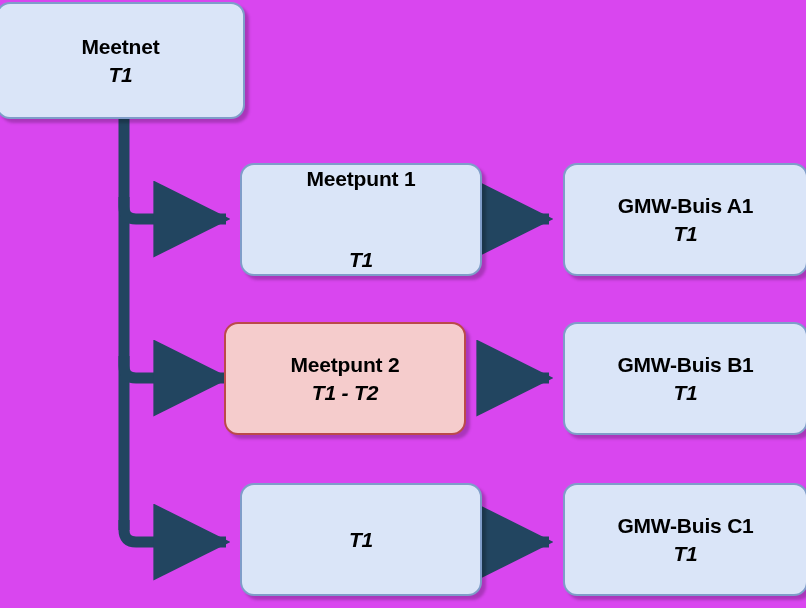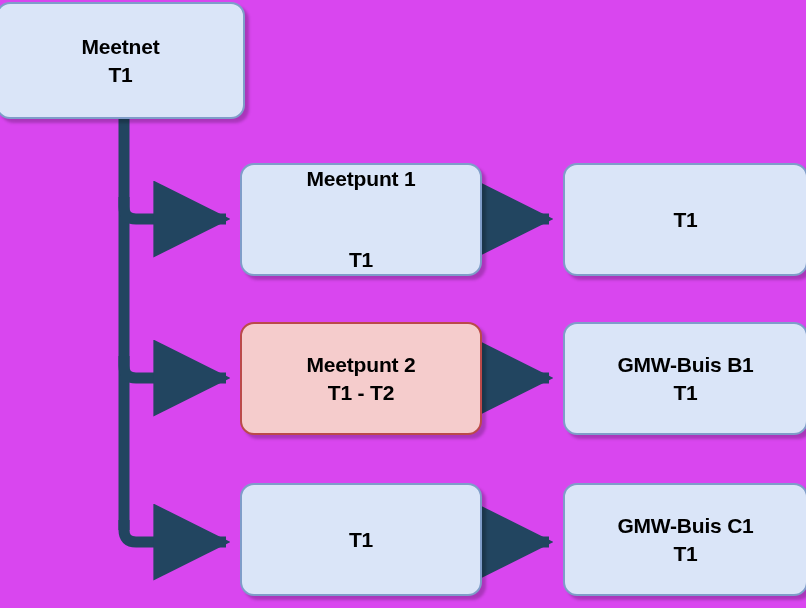--- a/index.html
+++ b/index.html
@@ -43,21 +43,21 @@
   }
   .node.blue {
     background: #dae5f8;
     border: 2px solid #7f9dc9;
   }
   .node.pink {
     background: #f5cccc;
     border: 2px solid #bb4a4a;
   }
   .node .line1 { display: block; }
-  .node .line2 { display: block; }
+  .node .line2 { display: block; font-style: italic; }
 </style>
 </head>
 <body>
 
 <div id="canvas">
 
   <svg id="edges" viewBox="0 0 806 608" xmlns="http://www.w3.org/2000/svg">
     <defs>
       <marker id="arrowhead" markerWidth="7" markerHeight="7" refX="6.6" refY="3.5" orient="auto" markerUnits="strokeWidth">
         <path d="M0,0 L7,3.5 L0,7 Z" fill="#224560"></path>
@@ -82,30 +82,31 @@
   <div class="node blue" style="left:-4px; top:2px; width:249px; height:117px;">
     <span class="line1">Meetnet</span>
     <span class="line2">T1</span>
   </div>
 
   <div class="node blue" style="left:240px; top:163px; width:242px; height:113px;justify-content:space-between;">
     <span class="line1">Meetpunt 1</span>
     <span class="line2">T1</span>
   </div>
 
-  <div class="node pink" style="left:240px; top:322px; width:242px; height:113px;text-align:center;">
+  <div class="node pink" style="left:224px; top:322px; width:242px; height:113px;text-align:center;">
     <span class="line1">Meetpunt 2</span>
     <span class="line2">T1 - T2</span>
   </div>
 
   <div class="node blue" style="left:240px; top:483px; width:242px; height:113px;">
     <span class="line2">T1</span>
   </div>
 
   <div class="node blue" style="left:563px; top:163px; width:245px; height:113px;">
+    <span class="line1">GMW-Buis A1</span>
     <span class="line2">T1</span>
   </div>
 
   <div class="node blue" style="left:563px; top:322px; width:245px; height:113px;">
     <span class="line1">GMW-Buis B1</span>
     <span class="line2">T1</span>
   </div>
 
   <div class="node blue" style="left:563px; top:483px; width:245px; height:113px;">
     <span class="line1">GMW-Buis C1</span>

